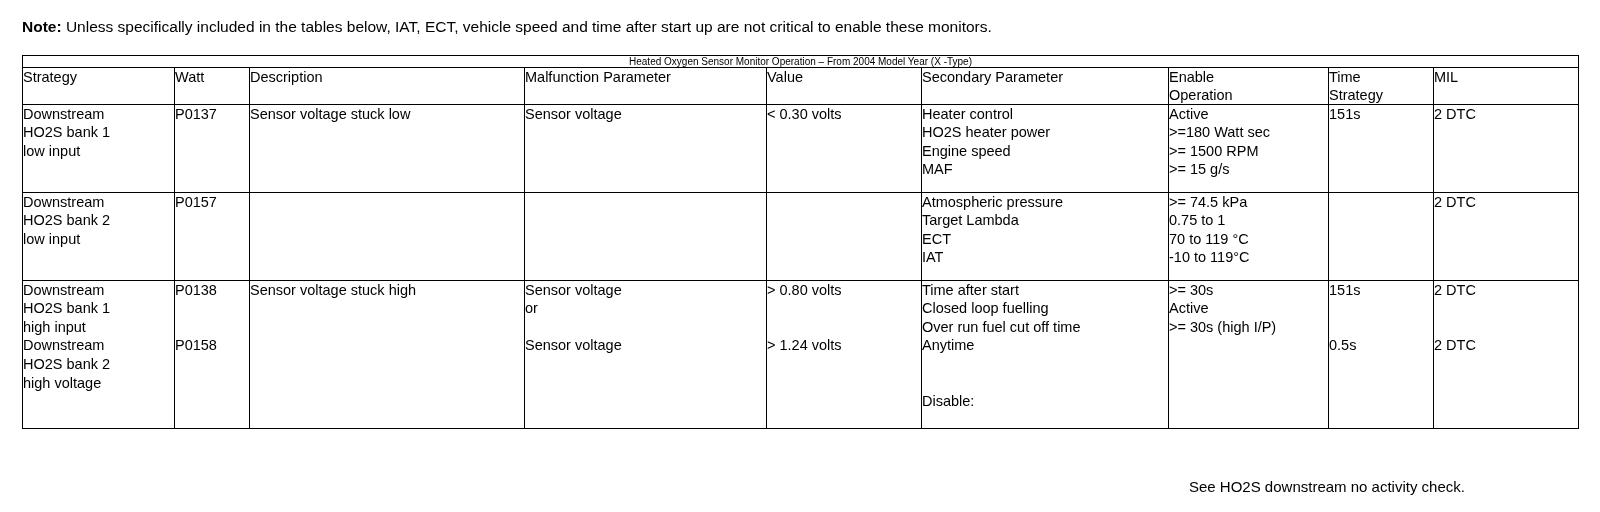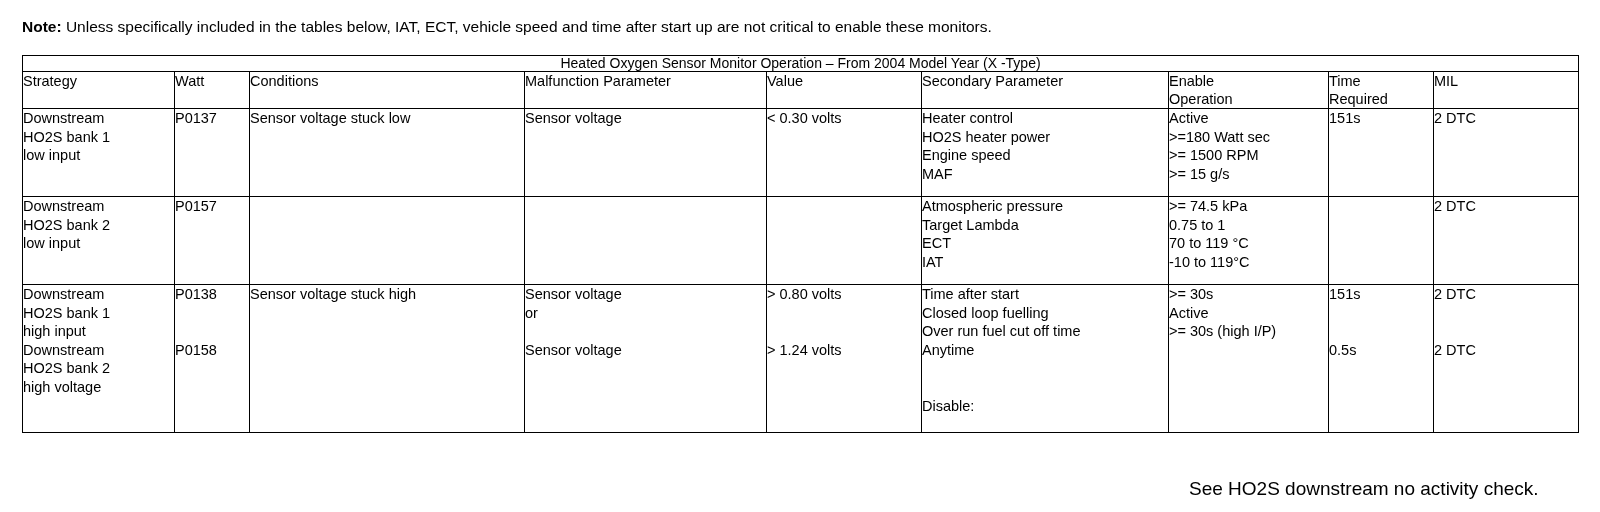--- a/index.html
+++ b/index.html
@@ -38,21 +38,21 @@
   }
   table.monitor td, table.monitor th {
     border: 1px solid #000000;
     padding: 0;
     vertical-align: top;
     font-weight: normal;
   }
   .tbl-title {
     text-align: center;
     font-weight: bold;
-    font-size: 14px;
+    font-size: 10px;
     padding: 3px 0 4px 0;
     line-height: 1.1;
   }
   .colhead {
     text-align: left;
     font-size: 14.5px;
     padding: 4px 2px 4px 2px;
     line-height: 1.25;
     vertical-align: top;
   }
@@ -94,28 +94,28 @@
         <col class="c-time">
         <col class="c-mil">
     </colgroup>
     <tbody>
       <tr>
         <td class="tbl-title" colspan="9">Heated Oxygen Sensor Monitor Operation – From 2004 Model Year (X -Type)</td>
       </tr>
       <tr>
         <td class="colhead">Strategy</td>
         <td class="colhead">Watt</td>
-        <td class="colhead">Conditions</td>
+        <td class="colhead">Description</td>
         <td class="colhead">Malfunction Parameter</td>
         <td class="colhead">Value</td>
         <td class="colhead">Secondary Parameter</td>
         <td class="colhead" style="white-space:pre-line">Enable
 Operation</td>
         <td class="colhead" style="white-space:pre-line">Time
-Required</td>
+Strategy</td>
         <td class="colhead">MIL</td>
       </tr>
 
       <tr style="height:88px">
         <td class="cell">Downstream
 HO2S bank 1
 low input</td>
         <td class="cell">P0137</td>
         <td class="cell">Sensor voltage stuck low</td>
         <td class="cell">Sensor voltage</td>
@@ -168,15 +168,15 @@
 Over run fuel cut off time</span><br><span>Anytime</span><br><br><br><span>Disable:</span></td>
         <td class="cell"><span style="white-space:pre-line">&gt;= 30s
 Active
 &gt;= 30s (high I/P)</span></td>
         <td class="cell"><span>151s</span><br><br><br><span>0.5s</span></td>
         <td class="cell"><span>2 DTC</span><br><br><br><span>2 DTC</span></td>
       </tr>
     </tbody>
   </table>
 
-  <div style="position:absolute; left:1189px; top:478px; font-size:19px; white-space:nowrap;">See HO2S downstream no activity check.</div>
+  <div style="position:absolute; left:1189px; top:478px; font-size:15px; white-space:nowrap;">See HO2S downstream no activity check.</div>
 
 </div>
 
 </body></html>

